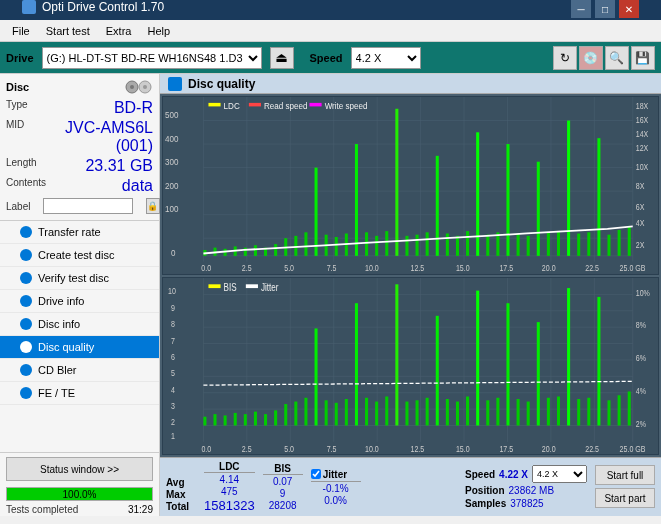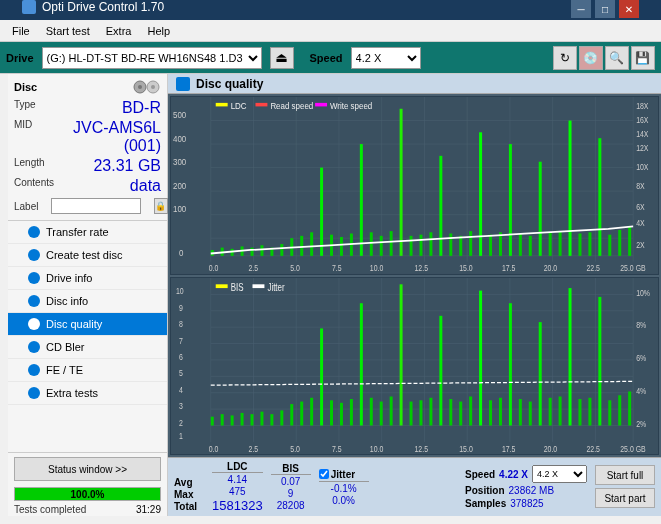--- a/index.html
+++ b/index.html
@@ -21,42 +21,42 @@
     .drivebar { background: #0f766e; height: 32px; display: flex; align-items: center; padding: 0 6px; border-bottom: 1px solid #ccc; gap: 8px; }
     .drive-label { font-size: 11px; font-weight: bold; }
     .drive-select { height: 22px; font-size: 11px; min-width: 220px; border: 1px solid #999; background: white; }
     .drive-btn { width: 24px; height: 22px; background: #e0e0e0; border: 1px solid #999; cursor: pointer; display: flex; align-items: center; justify-content: center; }
     .speed-label { font-size: 11px; font-weight: bold; margin-left: 8px; }
     .speed-select { height: 22px; font-size: 11px; width: 70px; border: 1px solid #999; background: white; }
     .toolbar-icons { display: flex; gap: 2px; margin-left: auto; }
     .tb-icon { width: 24px; height: 24px; background: #e0e0e0; border: 1px solid #aaa; cursor: pointer; display: flex; align-items: center; justify-content: center; font-size: 12px; }
     
     
-    .main { display: flex; height: calc(524px - 28px - 22px - 32px); padding-left: 8px; }
+    .main { display: flex; height: calc(524px - 28px - 22px - 32px); }
     
     
     .sidebar { width: 160px; background: #f5f5f5; border-right: 1px solid #ccc; display: flex; flex-direction: column; }
     .disc-panel { padding: 6px; border-bottom: 1px solid #ccc; }
     .disc-header { display: flex; align-items: center; justify-content: space-between; margin-bottom: 4px; }
     .disc-title { font-weight: bold; font-size: 11px; }
     .disc-row { display: flex; justify-content: space-between; padding: 1px 0; }
     .disc-key { color: #333; font-size: 10px; }
     .disc-val { color: #0000cc; font-size: 16px; text-align: right; }
     .label-row { display: flex; align-items: center; gap: 13px; margin-top: 2px; }
     .label-input { height: 16px; width: 90px; border: 1px solid #999; font-size: 10px; }
     .label-btn { width: 16px; height: 16px; background: #e0e0e0; border: 1px solid #999; cursor: pointer; font-size: 9px; display: flex; align-items: center; justify-content: center; }
     
     .nav-item { padding: 5px 10px 5px 20px; font-size: 11px; cursor: pointer; display: flex; align-items: flex-start; gap: 6px; border-bottom: 1px solid #e8e8e8; }
     .nav-item.active { background: #0078d7; color: white; }
     .nav-icon { width: 12px; height: 12px; border-radius: 50%; display: inline-block; }
     .nav-icon.blue { background: #0078d7; }
     .nav-icon.active { background: white; }
     
     .status-btn { margin: 4px 6px; height: 24px; background: #e0e0e0; border: 1px solid #aaa; cursor: pointer; font-size: 10px; width: calc(100% - 12px); }
-    .progress-bar-container { margin: 2px 6px; height: 14px; background: #fef9c3; border: 1px solid #aaa; position: relative; font-weight: bold; }
+    .progress-bar-container { margin: 2px 6px; height: 14px; background: #fef9c3; border: 1px solid #aaa; position: relative; }
     .progress-bar-fill { height: 100%; background: #00cc00; width: 100%; }
     .progress-text { position: absolute; top: 0; left: 0; right: 0; text-align: center; font-size: 10px; line-height: 14px; color: #000; }
     .status-text { font-size: 10px; padding: 1px 6px; color: #333; }
     .status-time { font-size: 10px; padding: 1px 6px; color: #000; text-align: right; }
     .status-row { display: flex; justify-content: space-between; }
     
     
     .content { flex: 1; background: #4a6070; display: flex; flex-direction: column; }
     .content-header { background: #c8d8e8; height: 20px; display: flex; align-items: center; padding: 0 8px; gap: 6px; border-bottom: 1px solid #aaa; }
     .content-icon { width: 14px; height: 14px; background: #0078d7; border-radius: 2px; }
@@ -153,41 +153,41 @@
       <div class="nav-item">
         <span class="nav-icon blue"></span>
         <span>Transfer rate</span>
       </div>
       <div class="nav-item">
         <span class="nav-icon blue"></span>
         <span>Create test disc</span>
       </div>
       <div class="nav-item">
         <span class="nav-icon blue"></span>
+        <span>Verify test disc</span>
+      </div>
+      <div class="nav-item">
+        <span class="nav-icon blue"></span>
         <span>Drive info</span>
       </div>
       <div class="nav-item">
         <span class="nav-icon blue"></span>
         <span>Disc info</span>
       </div>
       <div class="nav-item active">
         <span class="nav-icon active"></span>
         <span>Disc quality</span>
       </div>
       <div class="nav-item">
         <span class="nav-icon blue"></span>
         <span>CD Bler</span>
       </div>
       <div class="nav-item">
         <span class="nav-icon blue"></span>
         <span>FE / TE</span>
-      </div>
-      <div class="nav-item">
-        <span class="nav-icon blue"></span>
-        <span>Extra tests</span>
       </div>
     </div>
 
     <div class="sidebar-bottom">
       <button class="status-btn">Status window &gt;&gt;</button>
       <div class="progress-bar-container">
         <div class="progress-bar-fill"></div>
         <div class="progress-text">100.0%</div>
       </div>
       <div class="status-row">

